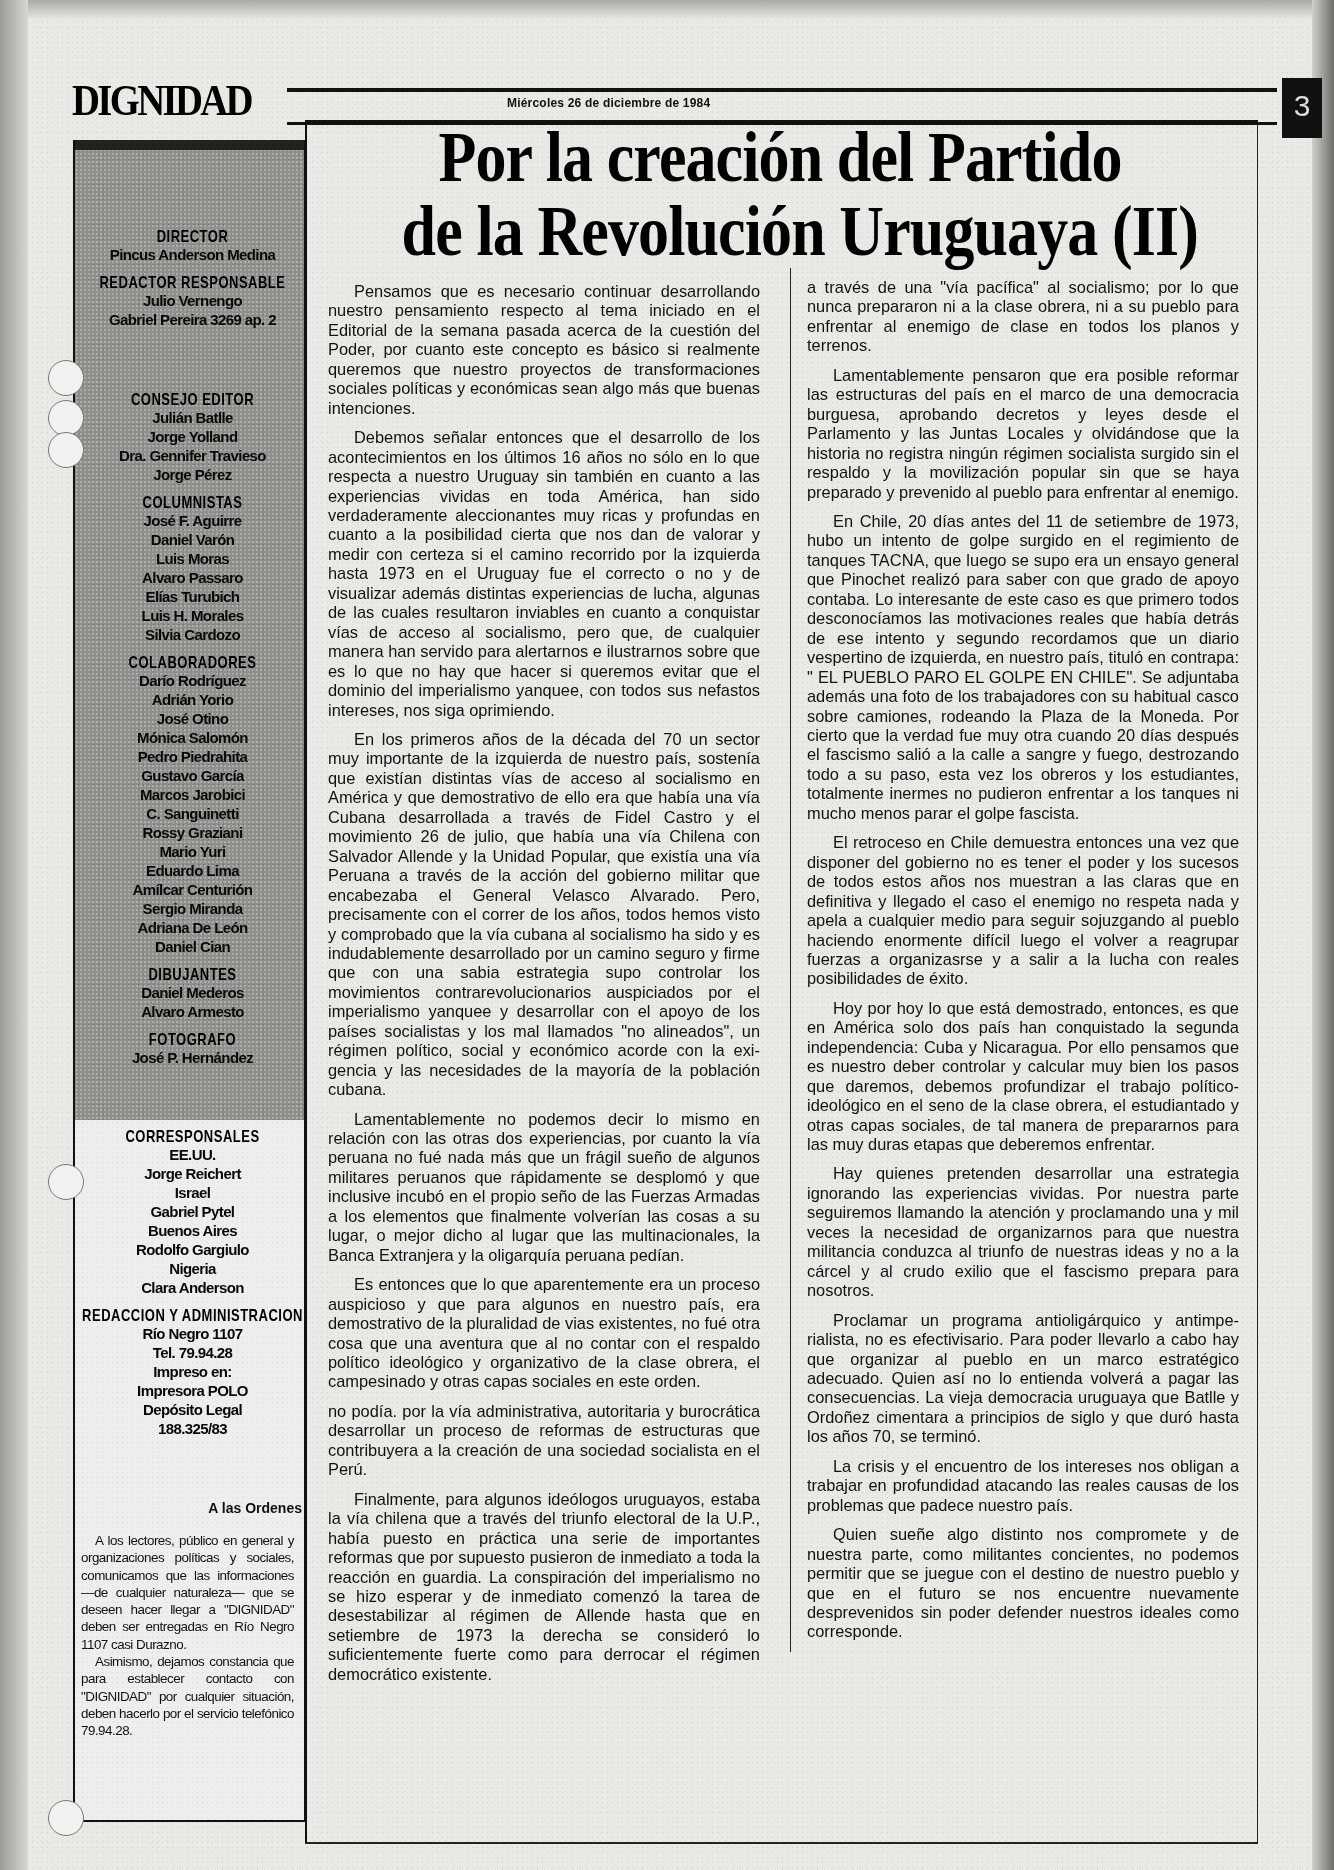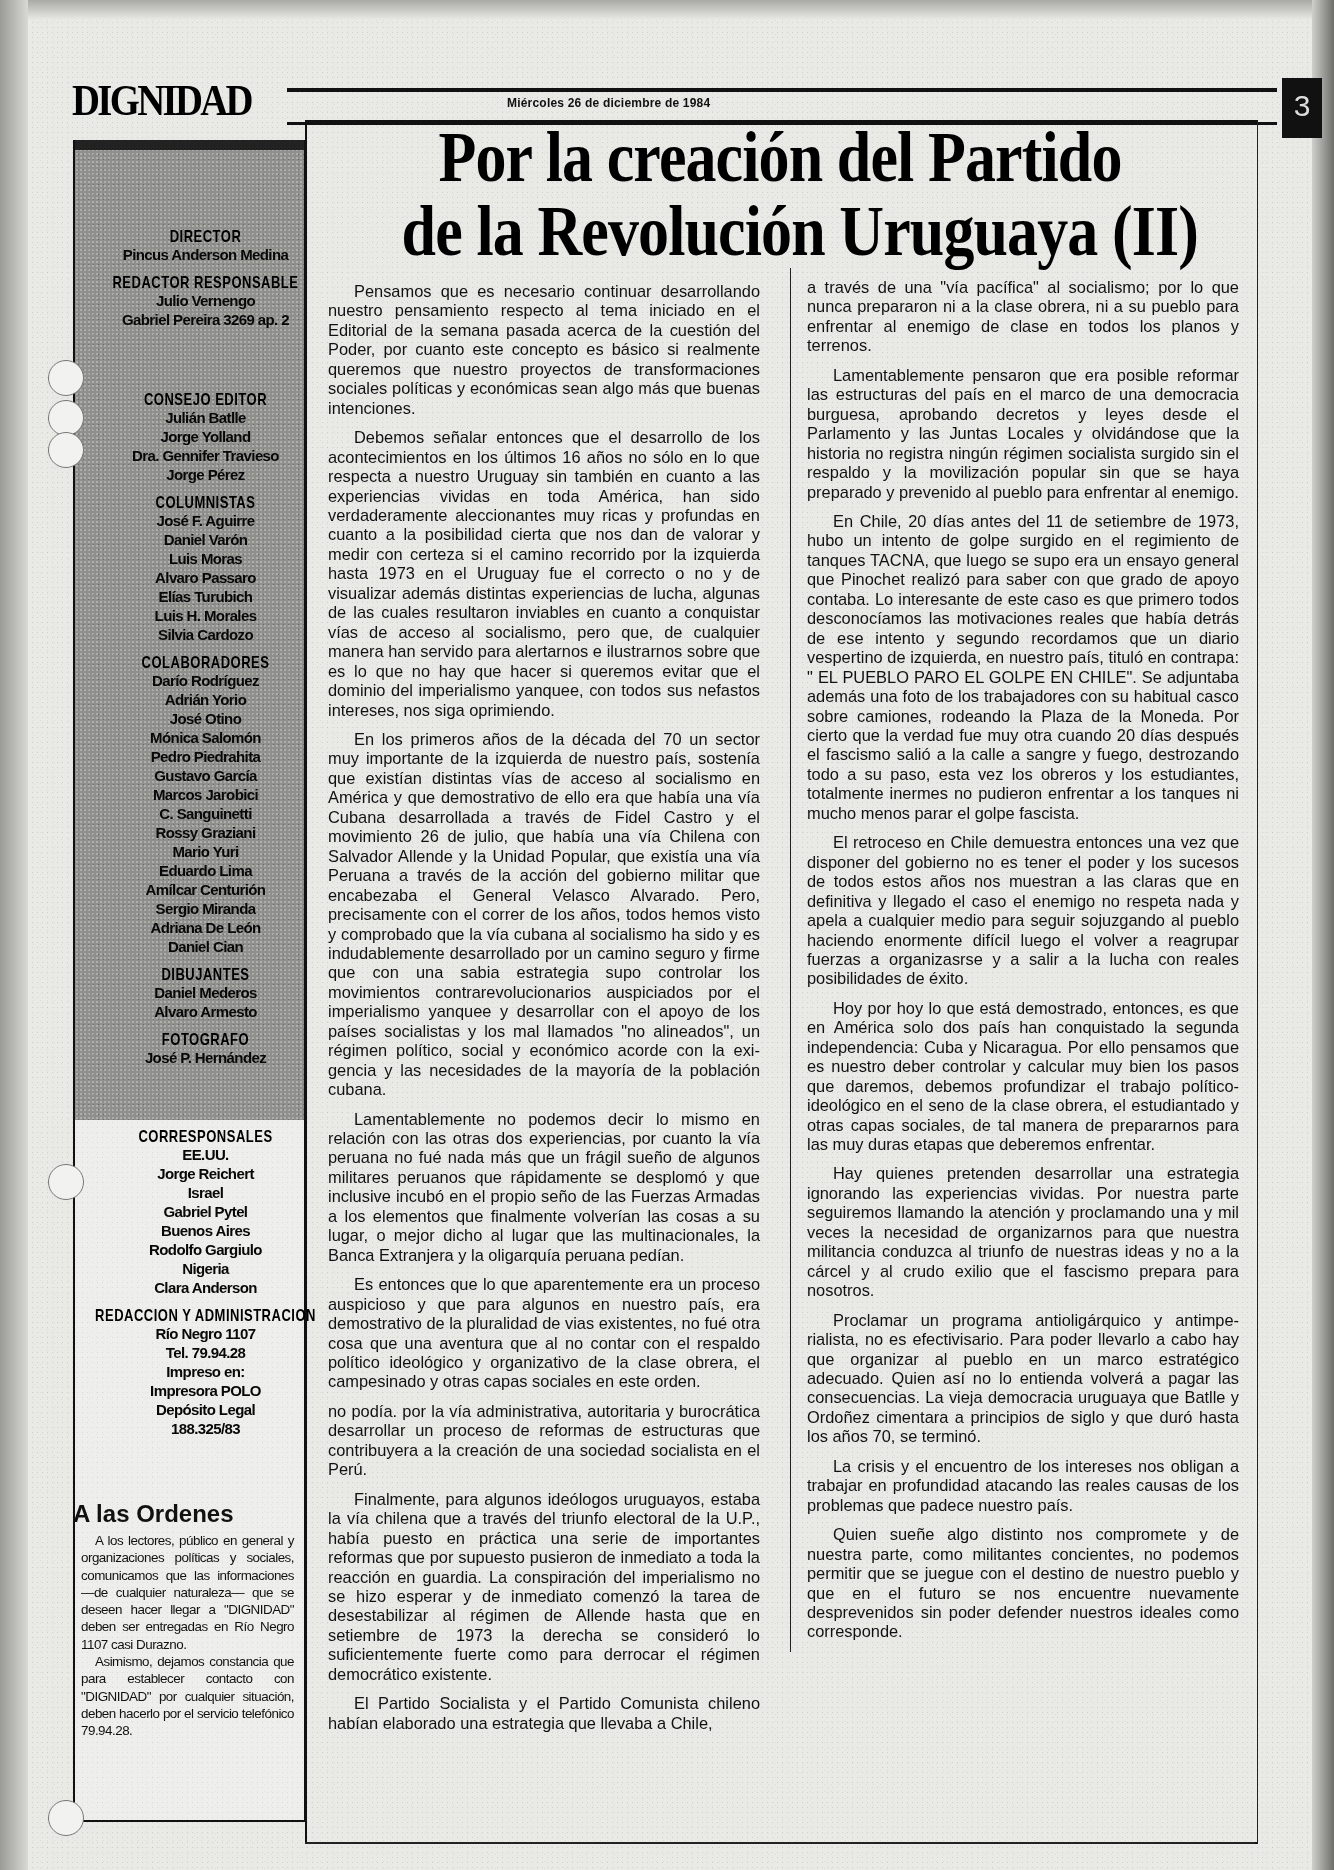--- a/index.html
+++ b/index.html
@@ -58,29 +58,29 @@
     background-image: radial-gradient(rgba(255,255,255,0.28) 0.7px, transparent 1px), radial-gradient(rgba(0,0,0,0.25) 0.7px, transparent 1px);
     background-size: 4px 4px, 5px 5px; background-position:0 0, 1px 2px;
     border-left:2px solid #111; border-right:2px solid #111;
   }
   .staff-topbar { position:absolute; left:0; top:0; width:229px; height:10px; background:#222; }
   .staff-lower {
     position:absolute; left:0; top:980px; width:229px; height:700px;
     border-left:2px solid #111; border-right:2px solid #111; border-bottom:2px solid #111;
     background: rgba(255,255,255,0.25);
   }
-  .staff-list { position:absolute; left:16px; width:229px; text-align:center; }
+  .staff-list { position:absolute; left:3px; width:229px; text-align:center; }
   .staff-head {
     font-family:"Liberation Sans", sans-serif; font-weight:bold; font-size:13px; letter-spacing:0.5px;
     color:#000; transform: scaleY(1.25); margin-top:10px; line-height:17px;
   }
   .staff-name { font-size:15px; line-height:19px; font-weight:bold; color:#080808; letter-spacing:-0.6px; }
   .staff-head:first-child { margin-top:0; }
 
-  .orders-title { position:absolute; left:0; top:1360px; width:229px; text-align:left; font-weight:bold; font-size:24px; }
+  .orders-title { position:absolute; left:0; top:1360px; width:229px; text-align:right; font-weight:bold; font-size:14px; }
   .orders-body {
     position:absolute; left:8px; top:1392px; width:213px; font-size:13.4px; line-height:17.3px;
     font-weight:normal; text-align:justify; letter-spacing:-0.5px; hyphens:manual;
   }
   .orders-body p { margin:0; text-indent:14px; }
 
   .hole { position:absolute; width:34px; height:34px; border-radius:50%; background:#f2f2f0; border:1px solid #777; }
   .bottom-rule { position:absolute; left:305px; top:1842px; width:950px; height:2px; background:#222; }
 </style>
 </head>
@@ -106,21 +106,20 @@
 </h1>
 
 <div class="column col-left">
   <p>Pensamos que es necesario continuar desarrollan­do nuestro pensamiento respecto al tema iniciado en el Editorial de la semana pasada acerca de la cues­tión del Poder, por cuanto este concepto es básico si realmente queremos que nuestro proyectos de trans­formaciones sociales políticas y económicas sean algo más que buenas intenciones.</p>
   <p>Debemos señalar entonces que el desarrollo de los acontecimientos en los últimos 16 años no sólo en lo que respecta a nuestro Uruguay sin también en cuan­to a las experiencias vividas en toda América, han sido verdaderamente aleccionantes muy ricas y pro­fundas en cuanto a la posibilidad cierta que nos dan de valorar y medir con certeza si el camino recorrido por la izquierda hasta 1973 en el Uruguay fue el co­rrecto o no y de visualizar además distintas experien­cias de lucha, algunas de las cuales resultaron invia­bles en cuanto a conquistar vías de acceso al socia­lismo, pero que, de cualquier manera han servido para alertarnos e ilustrarnos sobre que es lo que no hay que hacer si queremos evitar que el dominio del imperialismo yanquee, con todos sus nefastos intere­ses, nos siga oprimiendo.</p>
   <p>En los primeros años de la década del 70 un sector muy importante de la izquierda de nuestro país, sos­tenía que existían distintas vías de acceso al socialis­mo en América y que demostrativo de ello era que ha­bía una vía Cubana desarrollada a través de Fidel Castro y el movimiento 26 de julio, que había una vía Chilena con Salvador Allende y la Unidad Popular, que existía una vía Peruana a través de la acción del gobierno militar que encabezaba el General Velasco Alvarado. Pero, precisamente con el correr de los años, todos hemos visto y comprobado que la vía cu­bana al socialismo ha sido y es indudablemente de­sarrollado por un camino seguro y firme que con una sabia estrategia supo controlar los movimientos con­trarevolucionarios auspiciados por el imperialismo yanquee y desarrollar con el apoyo de los países so­cialistas y los mal llamados "no alineados", un régi­men político, social y económico acorde con la exi­gencia y las necesidades de la mayoría de la pobla­ción cubana.</p>
   <p>Lamentablemente no podemos decir lo mismo en relación con las otras dos experiencias, por cuanto la vía peruana no fué nada más que un frágil sueño de algunos militares peruanos que rápidamente se des­plomó y que inclusive incubó en el propio seño de las Fuerzas Armadas a los elementos que finalmente volverían las cosas a su lugar, o mejor dicho al lugar que las multinacionales, la Banca Extranjera y la oli­garquía peruana pedían.</p>
   <p>Es entonces que lo que aparentemente era un pro­ceso auspicioso y que para algunos en nuestro país, era demostrativo de la pluralidad de vias existentes, no fué otra cosa que una aventura que al no contar con el respaldo político ideológico y organizativo de la clase obrera, el campesinado y otras capas socia­les en este orden.</p>
   <p class="noindent">no podía. por la vía administrativa, autoritaria y buro­crática desarrollar un proceso de reformas de estruc­turas que contribuyera a la creación de una sociedad socialista en el Perú.</p>
   <p>Finalmente, para algunos ideólogos uruguayos, estaba la vía chilena que a través del triunfo electoral de la U.P., había puesto en práctica una serie de im­portantes reformas que por supuesto pusieron de in­mediato a toda la reacción en guardia. La conspira­ción del imperialismo no se hizo esperar y de inme­diato comenzó la tarea de desestabilizar al régimen de Allende hasta que en setiembre de 1973 la dere­cha se consideró lo suficientemente fuerte como para derrocar el régimen democrático existente.</p>
-  <p>El Partido Socialista y el Partido Comunista chileno habían elaborado una estrategia que llevaba a Chile,</p>
 </div>
 
 <div class="column col-right">
   <p class="noindent">a través de una "vía pacífica" al socialismo; por lo que nunca prepararon ni a la clase obrera, ni a su pueblo para enfrentar al enemigo de clase en todos los pla­nos y terrenos.</p>
   <p>Lamentablemente pensaron que era posible refor­mar las estructuras del país en el marco de una de­mocracia burguesa, aprobando decretos y leyes des­de el Parlamento y las Juntas Locales y olvidándose que la historia no registra ningún régimen socialista surgido sin el respaldo y la movilización popular sin que se haya preparado y prevenido al pueblo para enfrentar al enemigo.</p>
   <p>En Chile, 20 días antes del 11 de setiembre de 1973, hubo un intento de golpe surgido en el regi­miento de tanques TACNA, que luego se supo era un ensayo general que Pinochet realizó para saber con que grado de apoyo contaba. Lo interesante de este caso es que primero todos desconocíamos las moti­vaciones reales que había detrás de ese intento y se­gundo recordamos que un diario vespertino de iz­quierda, en nuestro país, tituló en contrapa: " EL PUEBLO PARO EL GOLPE EN CHILE". Se adjunta­ba además una foto de los trabajadores con su habi­tual casco sobre camiones, rodeando la Plaza de la Moneda. Por cierto que la verdad fue muy otra cuan­do 20 días después el fascismo salió a la calle a san­gre y fuego, destrozando todo a su paso, esta vez los obreros y los estudiantes, totalmente inermes no pu­dieron enfrentar a los tanques ni mucho menos parar el golpe fascista.</p>
   <p>El retroceso en Chile demuestra entonces una vez que disponer del gobierno no es tener el poder y los sucesos de todos estos años nos muestran a las cla­ras que en definitiva y llegado el caso el enemigo no respeta nada y apela a cualquier medio para seguir sojuzgando al pueblo haciendo enormente difícil lue­go el volver a reagrupar fuerzas a organizasrse y a salir a la lucha con reales posibilidades de éxito.</p>
   <p>Hoy por hoy lo que está demostrado, entonces, es que en América solo dos país han conquistado la se­gunda independencia: Cuba y Nicaragua. Por ello pensamos que es nuestro deber controlar y calcular muy bien los pasos que daremos, debemos profundi­zar el trabajo político-ideológico en el seno de la cla­se obrera, el estudiantado y otras capas sociales, de tal manera de prepararnos para las muy duras etapas que deberemos enfrentar.</p>
   <p>Hay quienes pretenden desarrollar una estrategia ignorando las experiencias vividas. Por nuestra parte seguiremos llamando la atención y proclamando una y mil veces la necesidad de organizarnos para que nuestra militancia conduzca al triunfo de nuestras ideas y no a la cárcel y al crudo exilio que el fascismo prepara para nosotros.</p>
   <p>Proclamar un programa antioligárquico y antimpe­rialista, no es efectivisario. Para poder llevarlo a cabo hay que organizar al pueblo en un marco estratégico adecuado. Quien así no lo entienda volverá a pagar las consecuencias. La vieja democracia uruguaya que Batlle y Ordoñez cimentara a principios de siglo y que duró hasta los años 70, se terminó.</p>

